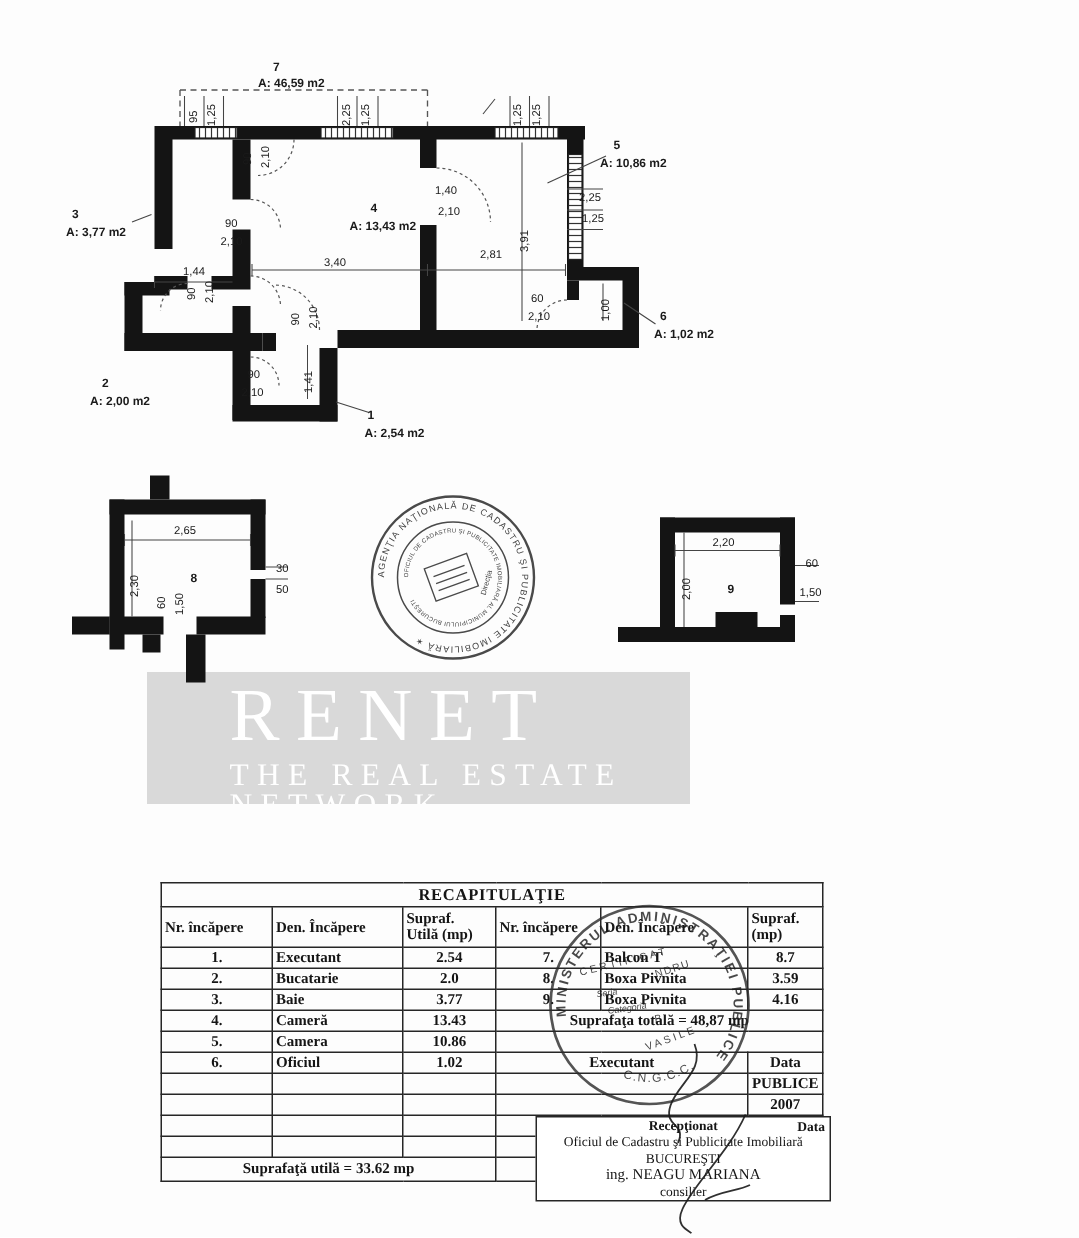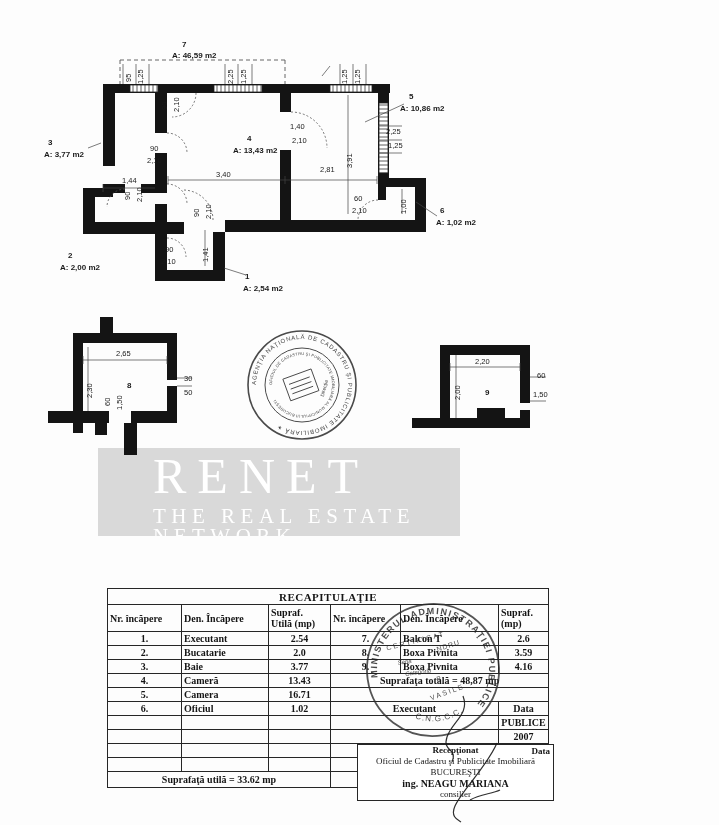--- a/index.html
+++ b/index.html
@@ -20,21 +20,21 @@
                  overflow:hidden;white-space:nowrap;}
   td.c{text-align:center;} td.l{text-align:left;padding-left:5px;}
   tr.t-title td{height:15px;text-align:center;font-size:11px;letter-spacing:.5px;}
   tr.t-head td{height:26px;text-align:left;line-height:11px;}
   
   .recbox{position:absolute;left:357px;top:744px;width:197px;height:57px;z-index:3;
           border:1px solid #262626;background:#fff;font-family:"Liberation Serif",serif;
           font-size:9px;color:#151515;text-align:center;line-height:11px;box-sizing:border-box;}
   .recbox .data{position:absolute;right:3px;top:1px;font-weight:700;}
   .rec-t{font-weight:700;}
-  .rec-eng{font-weight:700;font-size:10px;}
+  .rec-eng{font-weight:400;font-size:10px;}
   
   svg.overlay{position:absolute;left:0;top:0;z-index:5;pointer-events:none;}
   svg.overlay text{font-family:"Liberation Sans",sans-serif;fill:#1a1a1a;}
 </style>
 </head>
 <body>
 
 <div class="page">
 
   <div class="watermark">
@@ -77,21 +77,21 @@
               <div>Supraf.</div>
               <div>(mp)</div>
             </td>
       </tr>
       <tr>
         <td class="c">1.</td>
             <td class="l">Executant</td>
             <td class="c">2.54</td>
         <td class="c">7.</td>
             <td class="l">Balcon T</td>
-            <td class="c">2.6</td>
+            <td class="c">8.7</td>
       </tr>
       <tr>
         <td class="c">2.</td>
             <td class="l">Bucatarie</td>
             <td class="c">2.0</td>
         <td class="c">8.</td>
             <td class="l">Boxa Pivnita</td>
             <td class="c">3.59</td>
       </tr>
       <tr>
@@ -104,21 +104,21 @@
       </tr>
       <tr>
         <td class="c">4.</td>
             <td class="l">Cameră</td>
             <td class="c">13.43</td>
         <td class="c" colspan="3">Suprafaţa totală = 48,87 mp</td>
       </tr>
       <tr>
         <td class="c">5.</td>
             <td class="l">Camera</td>
-            <td class="c">16.71</td>
+            <td class="c">10.86</td>
         <td colspan="3"></td>
       </tr>
       <tr>
         <td class="c">6.</td>
             <td class="l">Oficiul</td>
             <td class="c">1.02</td>
         <td class="c" colspan="2">Executant</td>
         <td class="c">Data</td>
       </tr>
       <tr>

